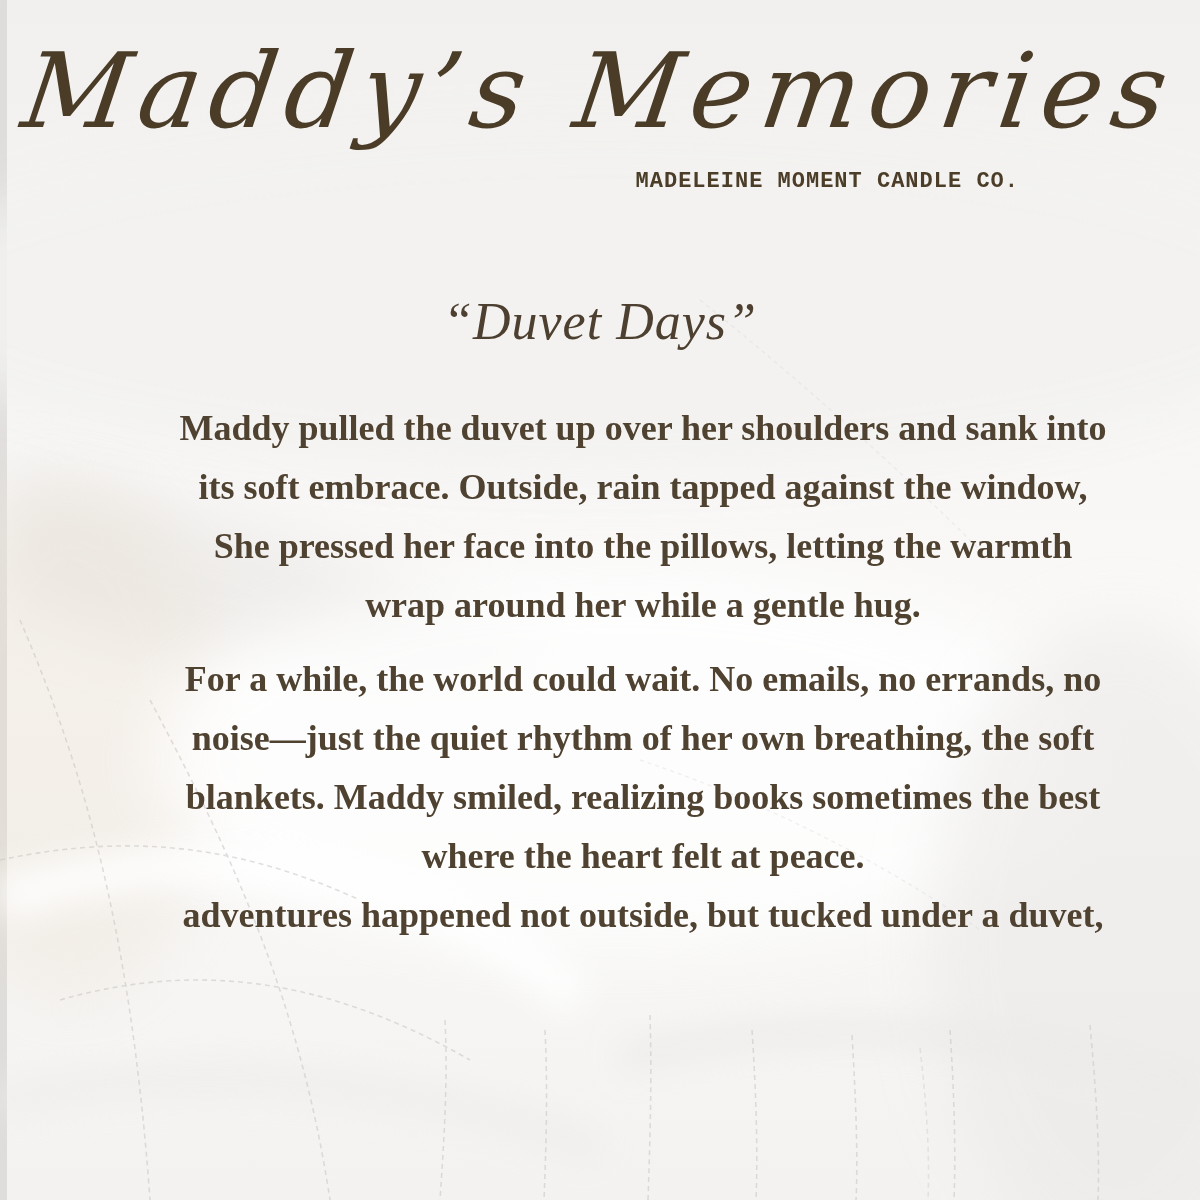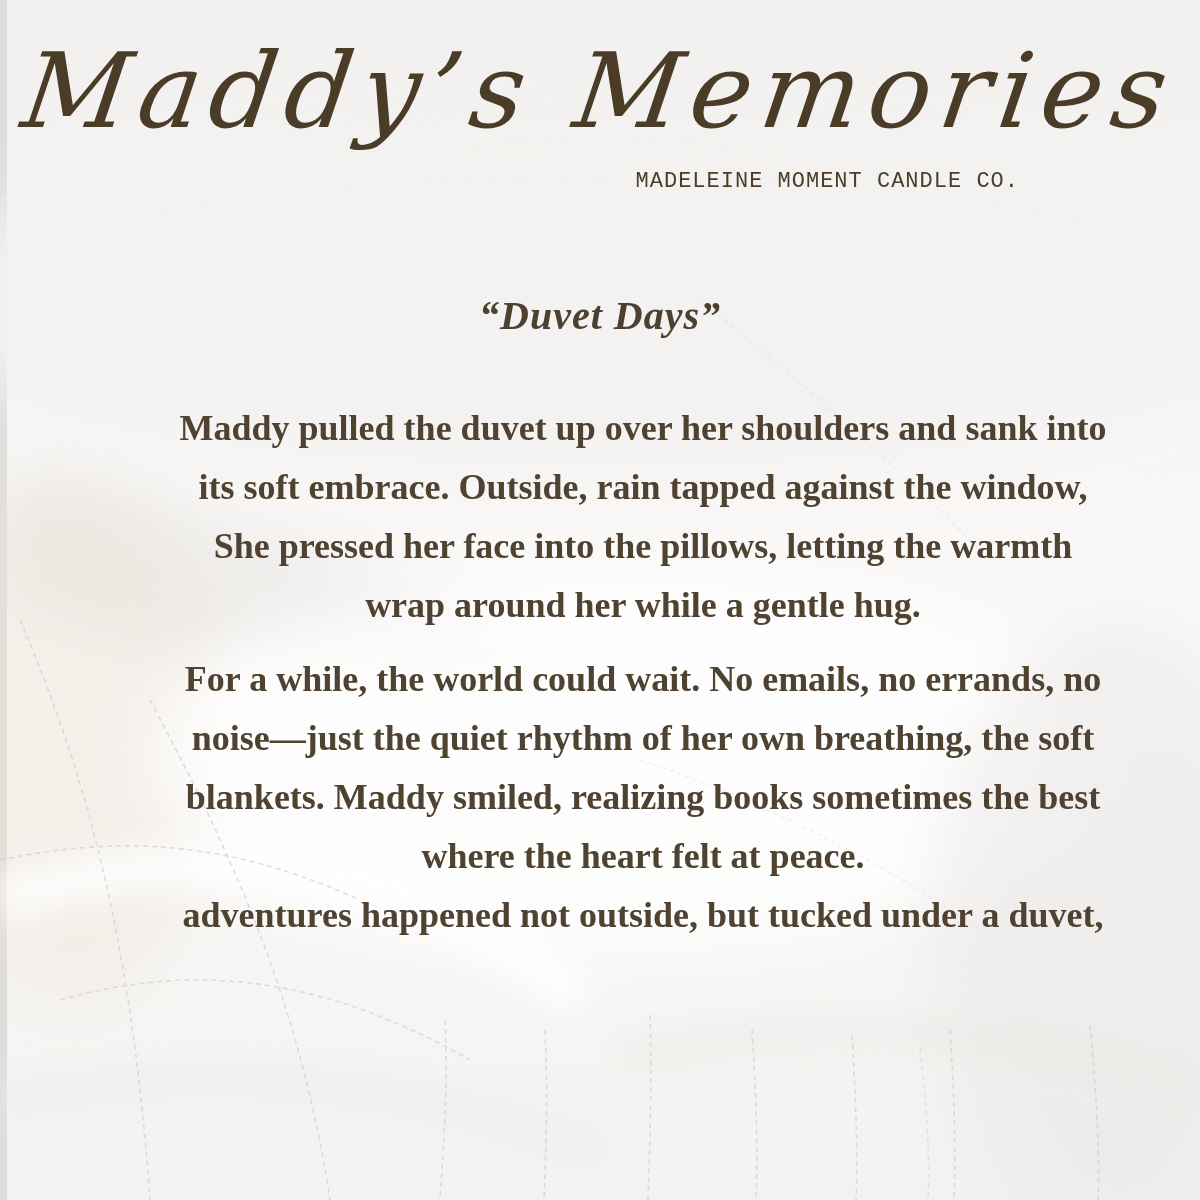--- a/index.html
+++ b/index.html
@@ -38,37 +38,37 @@
     display: inline-block;
     transform: skewX(-8deg);
     letter-spacing: 9px;
   }
 
   .brand-company {
     position: absolute;
     top: 169px;
     right: 181px;
     font-family: "Liberation Mono", monospace;
-    font-weight: normal;
+    font-weight: bold;
     font-size: 22px;
     letter-spacing: 1px;
     color: #4b3d28;
     white-space: nowrap;
   }
 
   .story-title {
     position: absolute;
     top: 292px;
     left: 0;
     width: 100%;
     text-align: center;
     font-family: "Liberation Serif", serif;
     font-style: italic;
-    font-weight: bold;
-    font-size: 40px;
+    font-weight: normal;
+    font-size: 52px;
     letter-spacing: 1px;
     color: #4d4030;
     white-space: nowrap;
   }
 
   .story-body {
     position: absolute;
     top: 399px;
     left: 0;
     width: 100%;

